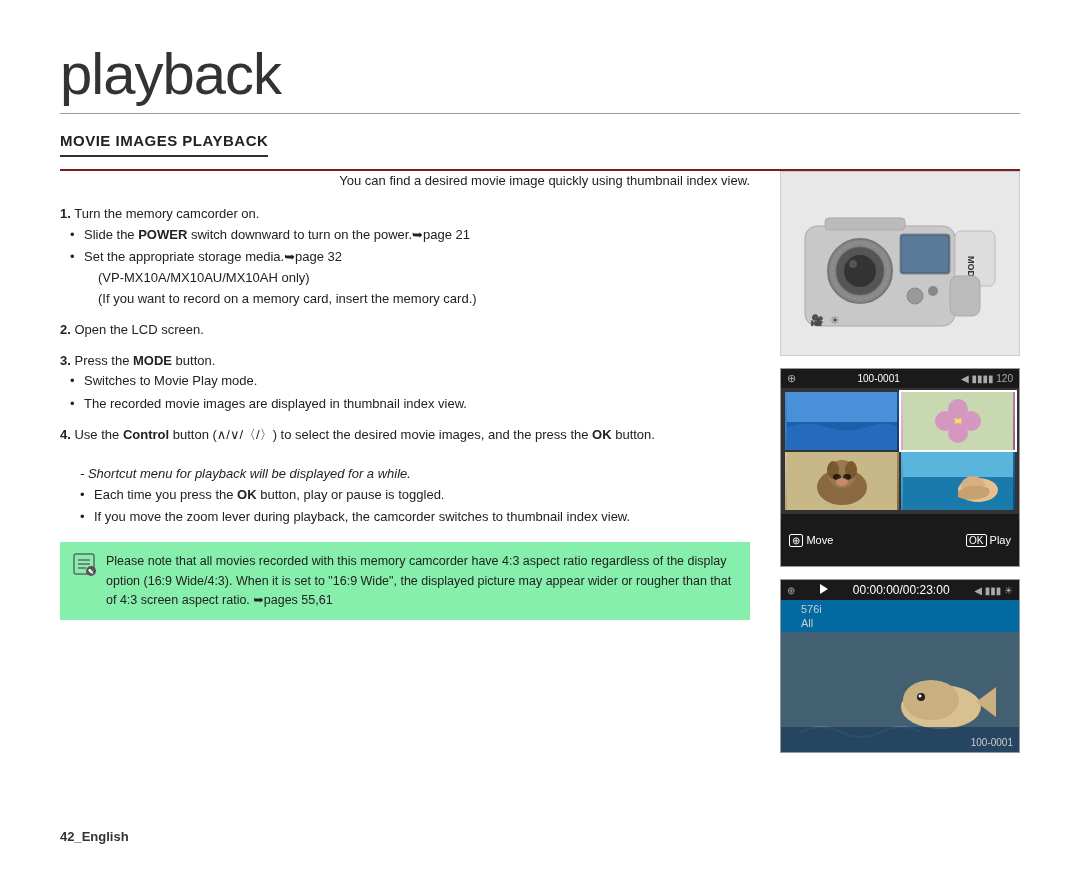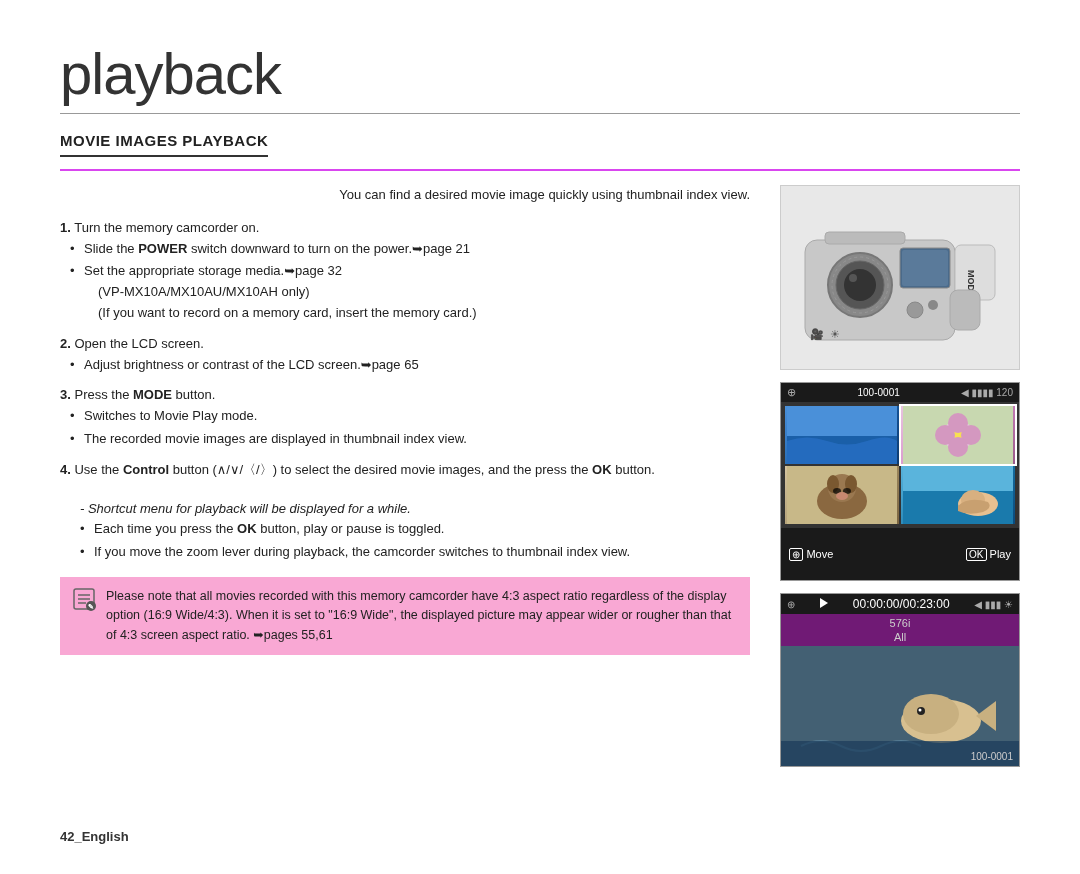--- a/index.html
+++ b/index.html
@@ -39,22 +39,21 @@
       font-size: 15px;
       font-weight: bold;
       letter-spacing: 0.5px;
       margin-bottom: 12px;
       padding-bottom: 6px;
       border-bottom: 2px solid #333;
       display: inline-block;
     }
 
     .section-header-container {
-      border-bottom: 2px solid #d946ef;
-      margin-bottom: 14px;
+      border-bottom: 2px solid #7f1d1d;
     }
 
     .content-area {
       display: flex;
       gap: 30px;
       flex: 1;
     }
 
     .left-content {
       flex: 1;
@@ -108,21 +107,21 @@
       font-size: 13px;
     }
 
     .note-box {
       display: flex;
       gap: 10px;
       margin-top: 14px;
       padding: 10px 12px;
       font-size: 12.5px;
       line-height: 1.55;
-      background: #f9a8d4;
+      background: #86efac;
     }
 
     
     .camera-box {
       width: 240px;
       height: 185px;
       background: #e8e8e8;
       border: 1px solid #ccc;
       display: flex;
       align-items: center;
@@ -193,28 +192,27 @@
     }
 
     .playback-screen {
       height: 120px;
       background: #2a2a2a;
       position: relative;
       overflow: hidden;
     }
 
     .playback-info {
-      background: #701a75;
-      padding: 3px 0;
+      background: #0369a1;
+      padding: 3px 20px;
       font-size: 10px;
       color: #fff;
       display: flex;
       flex-direction: column;
       gap: 2px;
-      text-align: center;
     }
 
     .page-footer {
       margin-top: auto;
       padding-top: 10px;
       font-size: 13px;
       font-weight: bold;
       color: #333;
     }
 
@@ -258,23 +256,20 @@
           <li>Set the appropriate storage media.➥page 32
             <br><span class="sub-text">(VP-MX10A/MX10AU/MX10AH only)</span>
             <br><span class="sub-text">(If you want to record on a memory card, insert the memory card.)</span>
           </li>
         </ul>
       </div>
 
       <div class="step">
         <span class="step-number">2.</span>
         <span> Open the LCD screen.</span>
-        <ul class="bullet-list">
-          <li>Adjust brightness or contrast of the LCD screen.➥page 65</li>
-        </ul>
       </div>
 
       <div class="step">
         <span class="step-number">3.</span>
         <span> Press the <strong>MODE</strong> button.</span>
         <ul class="bullet-list">
           <li>Switches to Movie Play mode.</li>
           <li>The recorded movie images are displayed in thumbnail index view.</li>
         </ul>
       </div>

